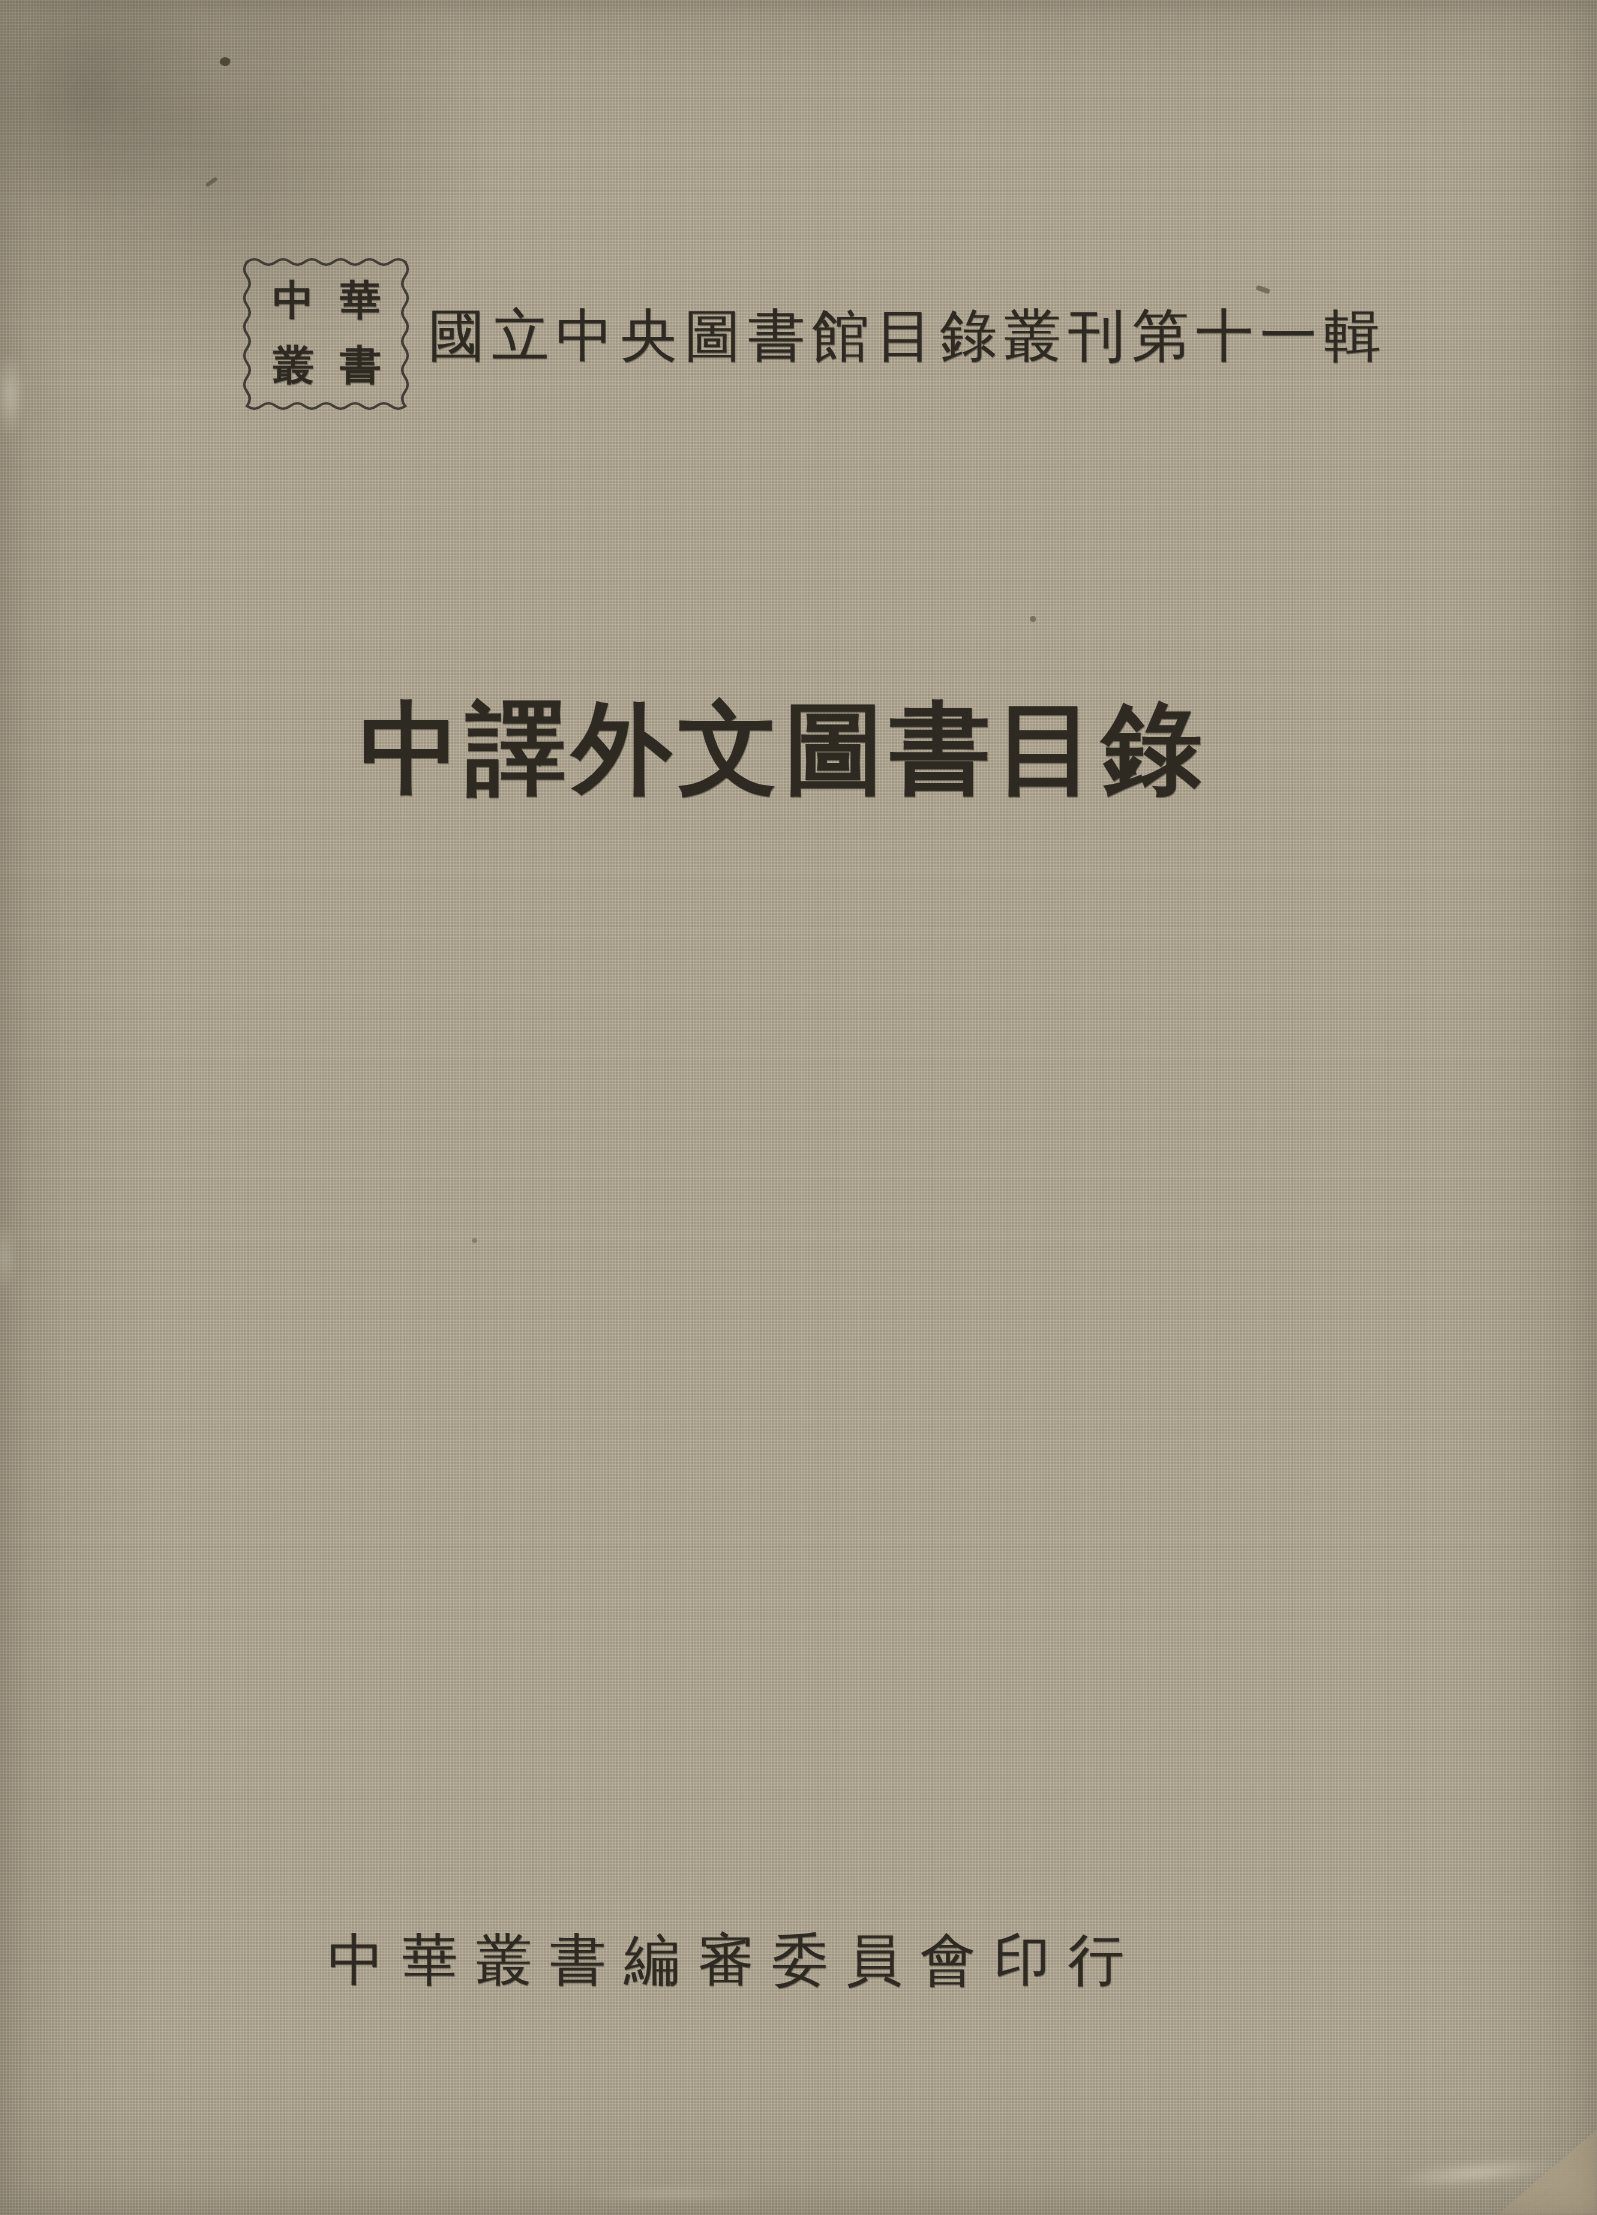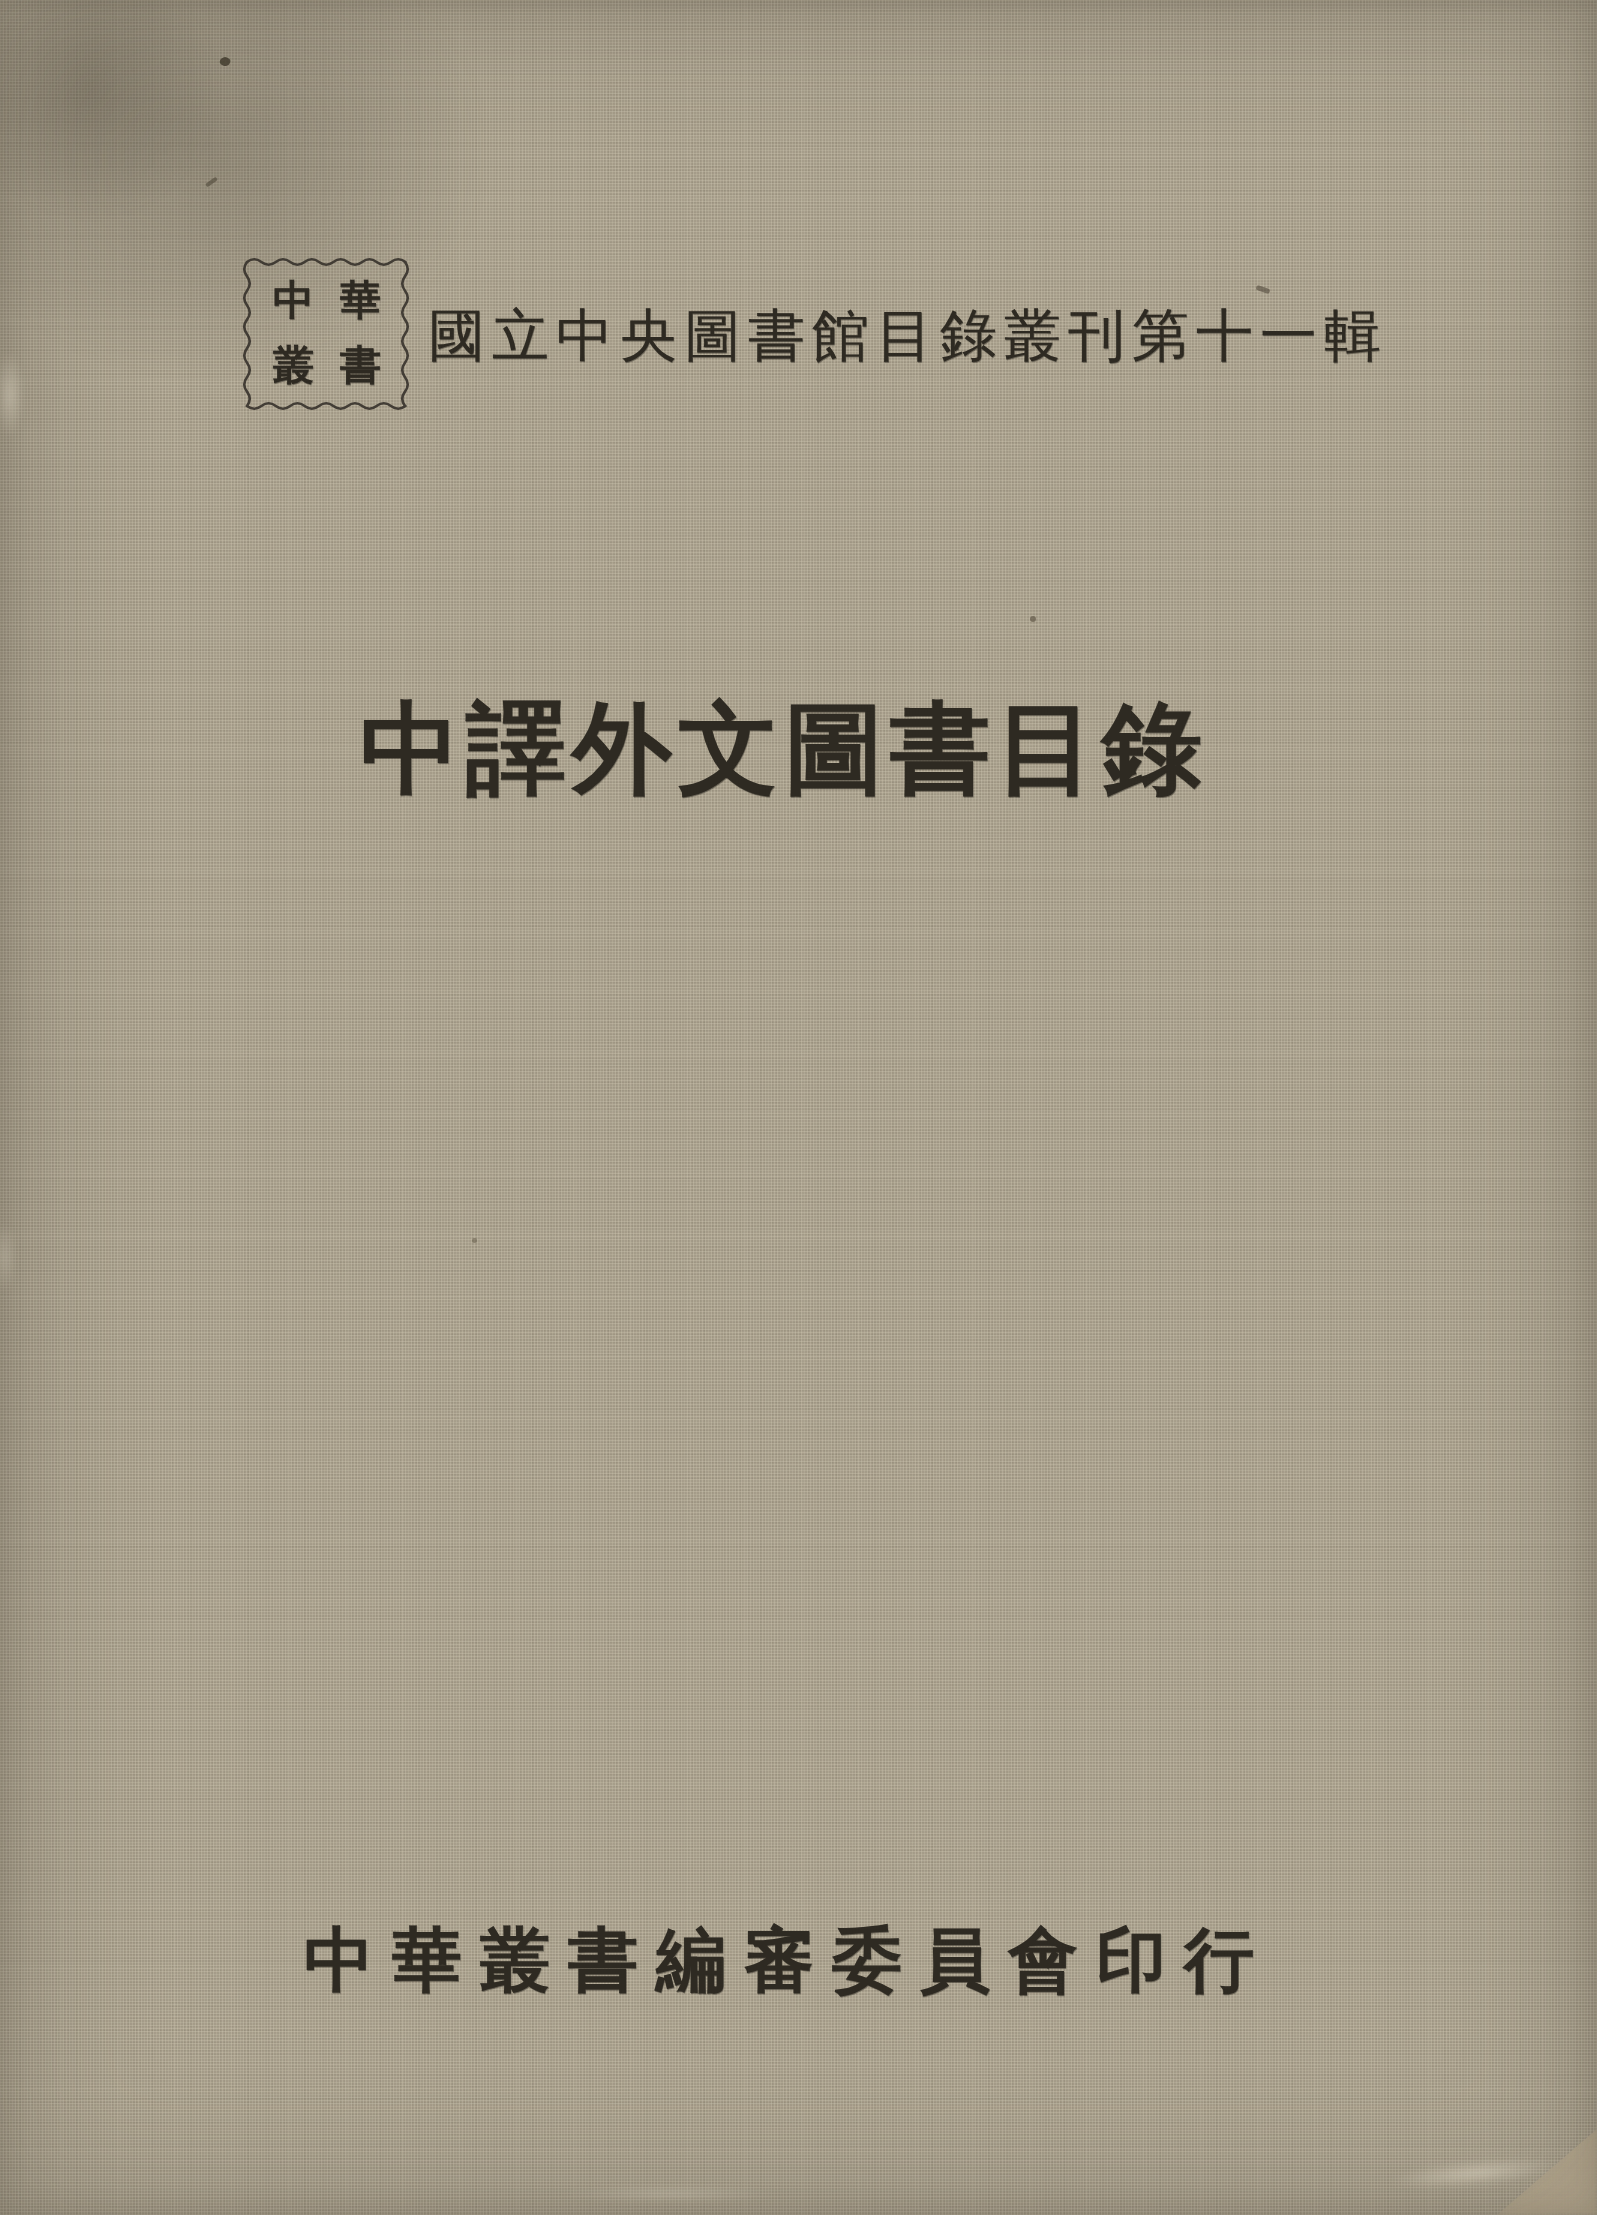--- a/index.html
+++ b/index.html
@@ -155,25 +155,25 @@
     margin: 0;
     font-size: 100px;
     letter-spacing: 6px;
     line-height: 124px;
     font-weight: 600;
   }
 
   
   .publisher-line {
     position: absolute;
-    left: 304px; top: 1916px;
-    font-size: 70px;
+    left: 328px; top: 1916px;
+    font-size: 56px;
     letter-spacing: 18px;
     line-height: 88px;
-    font-weight: 700;
+    font-weight: 400;
   }
 </style>
 </head>
 <body>
 
 <div class="cover">
 
   <div class="stain stain-topleft"></div>
   <div class="stain stain-topleft2"></div>
   <div class="stain fleck-1"></div>

